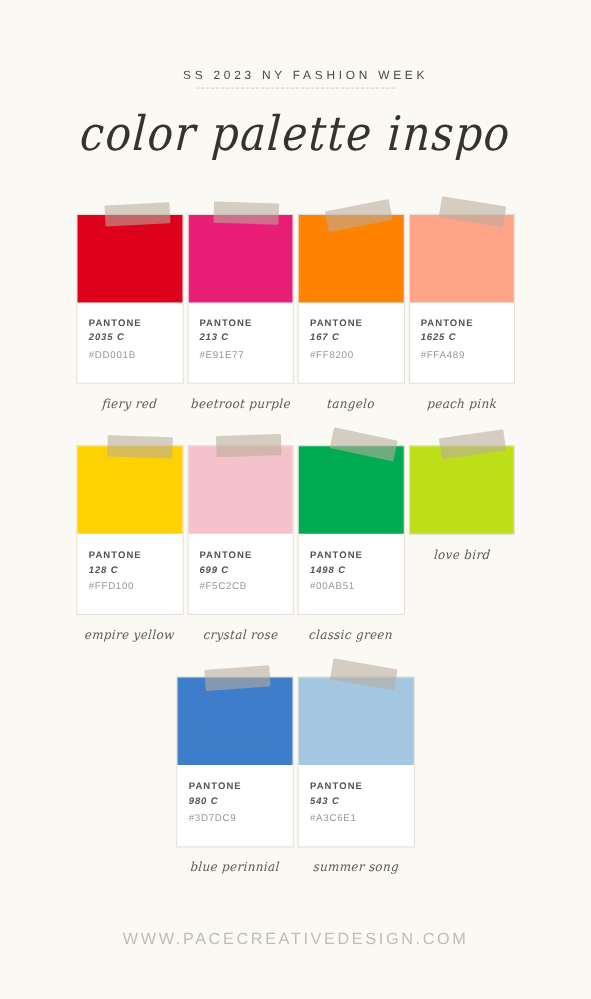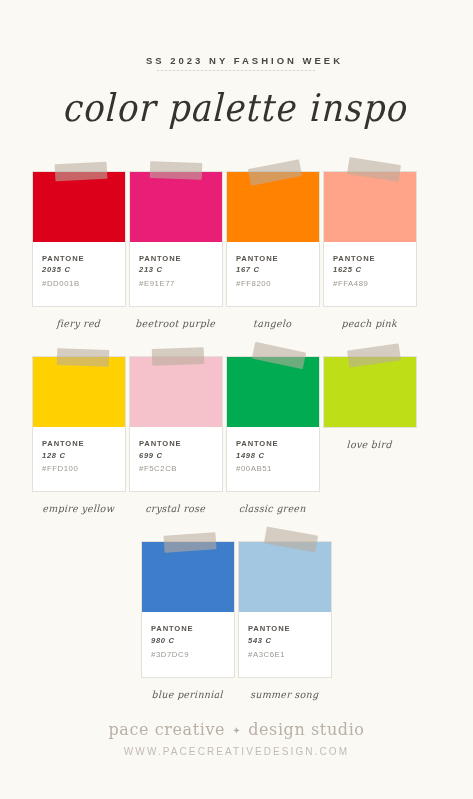--- a/index.html
+++ b/index.html
@@ -23,21 +23,21 @@
   }
 
   
   .header {
     text-align: center;
     padding-top: 56px;
   }
   .eyebrow {
     font-family: "Liberation Sans", sans-serif;
     font-size: 9.5px;
-    font-weight: 700;
+    font-weight: 400;
     letter-spacing: 3.0px;
     color: #4a4743;
     text-transform: uppercase;
     line-height: 1;
     padding-left: 16px;
   }
   .eyebrow-rule {
     width: 160px;
     height: 1px;
     margin: 4px auto 0 auto;
@@ -55,21 +55,21 @@
     letter-spacing: 1.2px;
     color: #36332f;
     line-height: 1;
     transform: scaleY(1.12) skewX(-4deg);
     transform-origin: center;
   }
 
   
   .grid-wrap {
     margin-top: 46px;
-    padding: 0 32px;
+    padding: 0 61px;
     box-sizing: border-box;
   }
   .row {
     display: flex;
     gap: 3px;
     margin-bottom: 27px;
   }
   .row.centered {
     justify-content: center;
   }
@@ -164,21 +164,21 @@
   .brand-sep {
     display: inline-block;
     margin: 0 7px;
     font-size: 10px;
     vertical-align: middle;
     color: #b9b0a6;
   }
   .urlline {
     margin-top: 9px;
     font-family: "Liberation Sans", sans-serif;
-    font-size: 10px;
+    font-size: 13px;
     font-weight: 400;
     letter-spacing: 2.1px;
     color: #c3bbb1;
     line-height: 1;
   }
 </style>
 </head>
 <body style="background: rgb(251, 249, 244);">
 
 <div class="page">
@@ -307,19 +307,16 @@
               <div class="lbl-code">543 C</div>
               <div class="lbl-hex">#A3C6E1</div>
             </div>
           </div>
           <div class="swatch-name">summer song</div>
         </div>
       </div>
     </div>
 
   <div class="footer">
-    <div class="brandline">
-      <span>pace creative</span><span class="brand-sep">✦</span><span>design studio</span>
-    </div>
     <div class="urlline">WWW.PACECREATIVEDESIGN.COM</div>
   </div>
 
 </div>
 
 </body></html>

